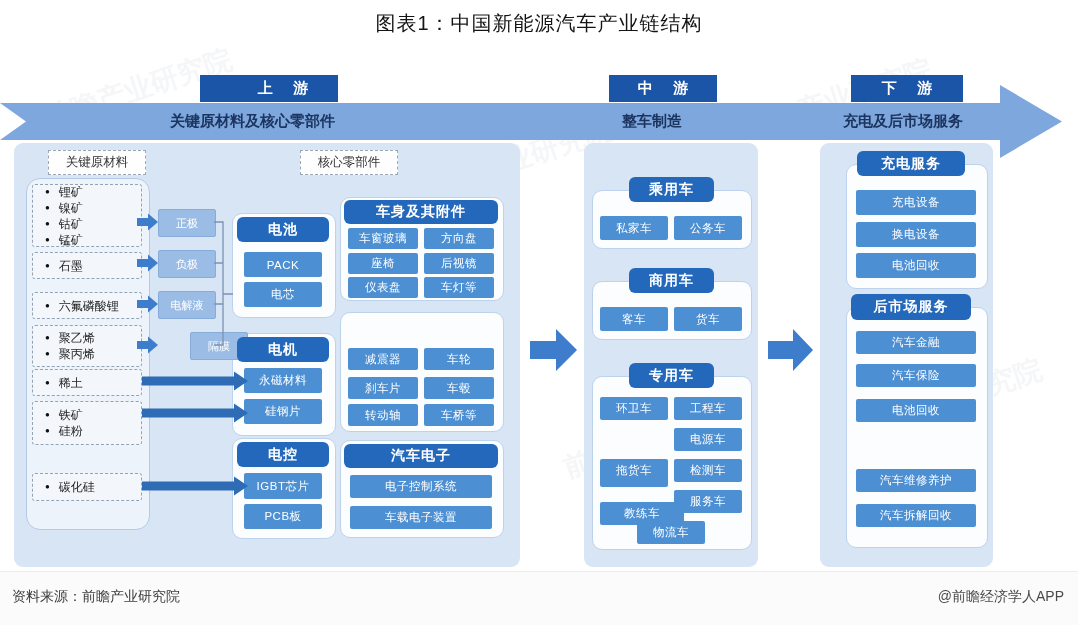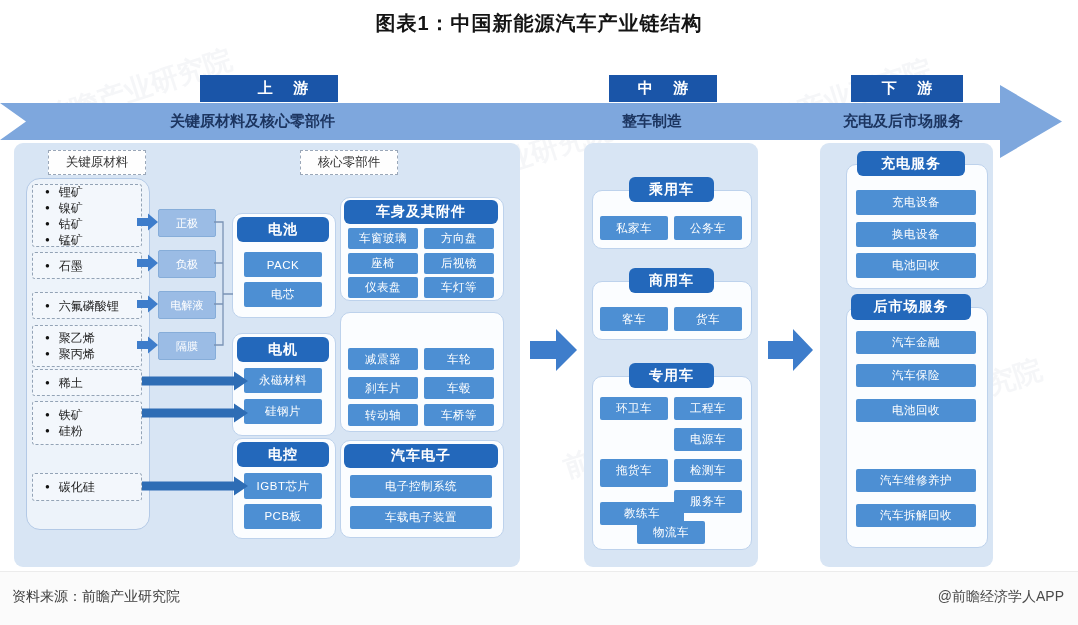--- a/index.html
+++ b/index.html
@@ -1,19 +1,19 @@
 <!DOCTYPE html>
 <html><head>
 <meta charset="utf-8">
 <style>
   html,body{margin:0;padding:0;background:#ffffff;}
   .page{position:relative;width:1078px;height:625px;background:#ffffff;overflow:hidden;
         font-family:"Liberation Sans",sans-serif;}
   .title{position:absolute;top:10px;left:0;width:100%;text-align:center;
-         font-size:20px;font-weight:bold;color:#141414;letter-spacing:1px;}
+         font-size:20px;font-weight:normal;color:#141414;letter-spacing:1px;}
   
   .sb{position:absolute;top:75px;height:27px;background:#1a55a8;color:#fff;
       font-size:15px;font-weight:bold;display:flex;align-items:center;justify-content:center;
       letter-spacing:0.55em;text-indent:0.55em;}
   
   .bl{position:absolute;top:112px;font-size:15px;font-weight:bold;color:#1c3560;z-index:4;}
   
   .panel{position:absolute;top:143px;height:424px;background:#d8e5f4;border-radius:9px;}
   
   .lbl{position:absolute;background:#fefefe;border:1px dashed #9aa7b8;color:#333;
@@ -101,21 +101,21 @@
     <div class="ri">铁矿</div>
     <div class="ri">硅粉</div>
   </div>
   <div class="grp" style="top:473px;height:28px;">
     <div class="ri">碳化硅</div>
   </div>
 
   <div class="cb" style="top:209px;">正极</div>
   <div class="cb" style="top:250px;">负极</div>
   <div class="cb" style="top:291px;">电解液</div>
-  <div class="cb" style="top:332px;">隔膜</div>
+  <div class="cb" style="top:332px;margin-left:32px;">隔膜</div>
 
   <div class="card" style="left:232px;top:213px;width:102px;height:103px;"></div>
   <div class="pill" style="left:237px;top:217px;width:92px;height:25px;">电池</div>
   <div class="ib" style="left:244px;top:252px;width:78px;height:25px;">PACK</div>
   <div class="ib" style="left:244px;top:282px;width:78px;height:25px;">电芯</div>
 
   <div class="card" style="left:232px;top:333px;width:102px;height:101px;"></div>
   <div class="pill" style="left:237px;top:337px;width:92px;height:25px;">电机</div>
   <div class="ib" style="left:244px;top:368px;width:78px;height:25px;">永磁材料</div>
   <div class="ib" style="left:244px;top:399px;width:78px;height:25px;">硅钢片</div>

